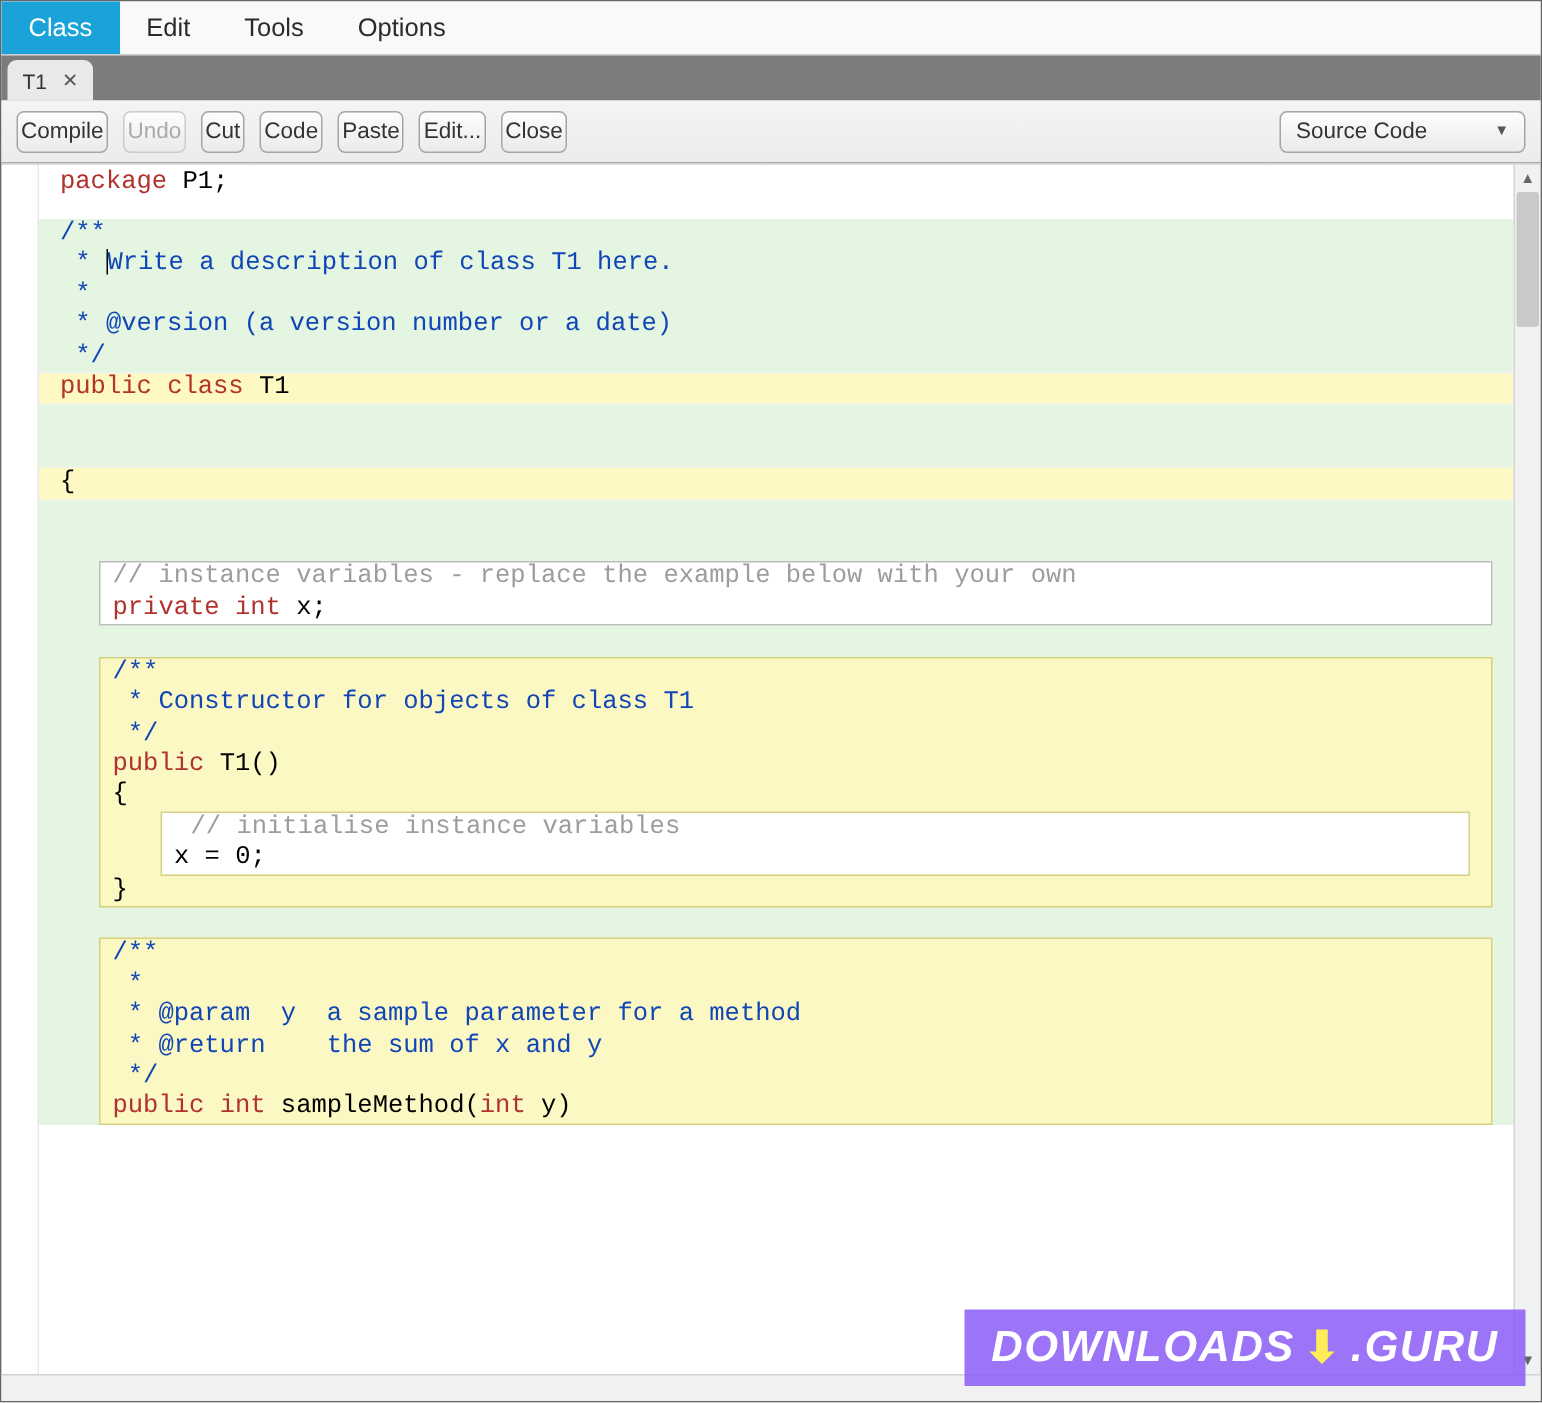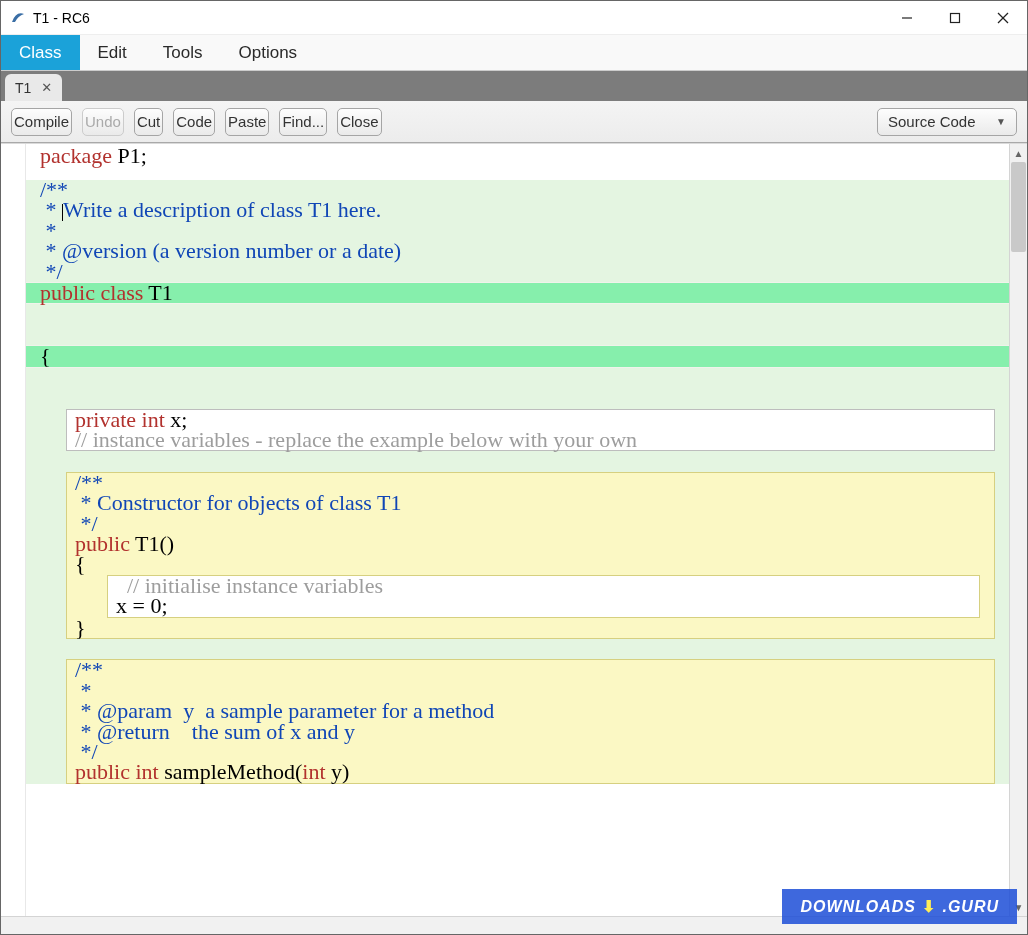--- a/index.html
+++ b/index.html
@@ -108,21 +108,21 @@
     cursor: pointer;
   }
   .tbtn.disabled {
     color: #aaa;
     border-color: #ccc;
     cursor: default;
   }
   .toolbar .spacer { flex: 1; }
   .select {
     height: 28px;
-    width: 140px;
+    width: 164px;
     padding: 0 10px;
     border: 1px solid #a5a5a5;
     border-radius: 5px;
     background: linear-gradient(#fdfdfd,#eaeaea);
     font-size: 15px;
     color: #333;
     display: flex; align-items: center;
     justify-content: space-between;
     cursor: pointer;
   }
@@ -150,22 +150,22 @@
     border-right: 1px solid #e8e8e8;
     position: absolute;
     left: 0; top: 0; bottom: 0;
   }
   .code-block {
     position: absolute;
     left: 25px;
     right: 0;
   }
   .line {
-    font-family: Liberation Serif, serif;
-    font-size: 22px;
+    font-family: Liberation Mono, monospace;
+    font-size: 17px;
     line-height: 20.4px;
     white-space: pre;
     padding-left: 14px;
     color: #000;
   }
   .bg-green { background: #e4f5e1; }
   .kw   { color: #b2322e; }
   .cls  { color: #b2322e; }
   .javadoc { color: #1046b6; }
   .cmt  { color: #9d9d9d; }
@@ -200,69 +200,43 @@
   .hscroll {
     height: 18px;
     background: #f1f1f1;
     border-top: 1px solid #d4d4d4;
   }
   
   .watermark {
     position: absolute;
     right: 10px;
     bottom: 10px;
-    background: #1d4ed8;
+    background: #8b5cf6;
     color: #fff;
-    font-size:16px;
+    font-size:29px;
     font-weight:600;
     letter-spacing:1px;
     padding:8px 18px;
     opacity:.85;
     display:flex;align-items:center;gap:6px;
     font-style: italic;
   }
   .watermark .dot { color:#ffeb3b; font-style:normal;}
   .watermark .guru { color:#fff; }
   
   .caret {
     display:inline-block;width:0;border-left:1px solid #000;height:17px;vertical-align:middle;
   }
-  .strip { background:#86efac; border-top:1px solid #f0f3eb; border-bottom:1px solid #f0f3eb;}
+  .strip { background:#fef9c3; border-top:1px solid #f0f3eb; border-bottom:1px solid #f0f3eb;}
 </style>
 </head>
 <body>
 
 <div class="window">
 
-  <div class="titlebar">
-    <span class="icon">
-      <svg width="18" height="18" viewBox="0 0 18 18">
-          <path d="M3 13 Q7 2 15 5 Q9 7 6 13 Z" fill="#3a6ea5"></path>
-        </svg>
-    </span>
-    <span class="title">T1 - RC6</span>
-    <div class="winbtns">
-      <div class="winbtn">
-        <svg width="12" height="12">
-            <line x1="1" y1="6" x2="11" y2="6" stroke="#222" stroke-width="1.2"></line>
-          </svg>
-      </div>
-      <div class="winbtn">
-        <svg width="12" height="12">
-            <rect x="1.5" y="1.5" width="9" height="9" fill="none" stroke="#222" stroke-width="1.2"></rect>
-          </svg>
-      </div>
-      <div class="winbtn">
-        <svg width="12" height="12">
-            <line x1="1" y1="1" x2="11" y2="11" stroke="#222" stroke-width="1.3"></line>
-            <line x1="11" y1="1" x2="1" y2="11" stroke="#222" stroke-width="1.3"></line>
-          </svg>
-      </div>
-    </div>
-  </div>
 
   <div class="menubar">
     <div class="menuitem active">Class</div>
     <div class="menuitem">Edit</div>
     <div class="menuitem">Tools</div>
     <div class="menuitem">Options</div>
   </div>
 
   <div class="tabbar">
     <div class="tab">
@@ -270,21 +244,21 @@
       <span class="close">✕</span>
     </div>
   </div>
 
   <div class="toolbar">
     <div class="tbtn">Compile</div>
     <div class="tbtn disabled">Undo</div>
     <div class="tbtn">Cut</div>
     <div class="tbtn">Code</div>
     <div class="tbtn">Paste</div>
-    <div class="tbtn">Find...</div>
+    <div class="tbtn">Edit...</div>
     <div class="tbtn">Close</div>
     <div class="spacer"></div>
     <div class="select">
       <span>Source Code</span>
       <span class="arrow">▼</span>
     </div>
   </div>
 
   <div class="editor-wrap">
     <div class="code-area">
@@ -301,22 +275,22 @@
         <div class="line"><span class="javadoc"> * @version (a version number or a date)</span></div>
         <div class="line"><span class="javadoc"> */</span></div>
         <div class="line strip"><span class="kw">public</span><span class="cls"> class</span><span> T1</span></div>
         <div class="line">&nbsp;</div>
         <div class="line">&nbsp;</div>
         <div class="line strip"><span>{</span></div>
         <div class="line">&nbsp;</div>
         <div class="line">&nbsp;</div>
 
         <div class="inner-box">
+          <div class="line"><span class="cmt">// instance variables - replace the example below with your own</span></div>
           <div class="line"><span class="kw">private</span><span class="type"> int</span><span> x;</span></div>
-          <div class="line"><span class="cmt">// instance variables - replace the example below with your own</span></div>
         </div>
 
         <div class="line">&nbsp;</div>
 
         <div class="inner-box yellow">
           <div class="line"><span class="javadoc">/**</span></div>
           <div class="line"><span class="javadoc"> * Constructor for objects of class T1</span></div>
           <div class="line"><span class="javadoc"> */</span></div>
           <div class="line"><span class="kw">public</span><span> T1()</span></div>
           <div class="line"><span>{</span></div>

